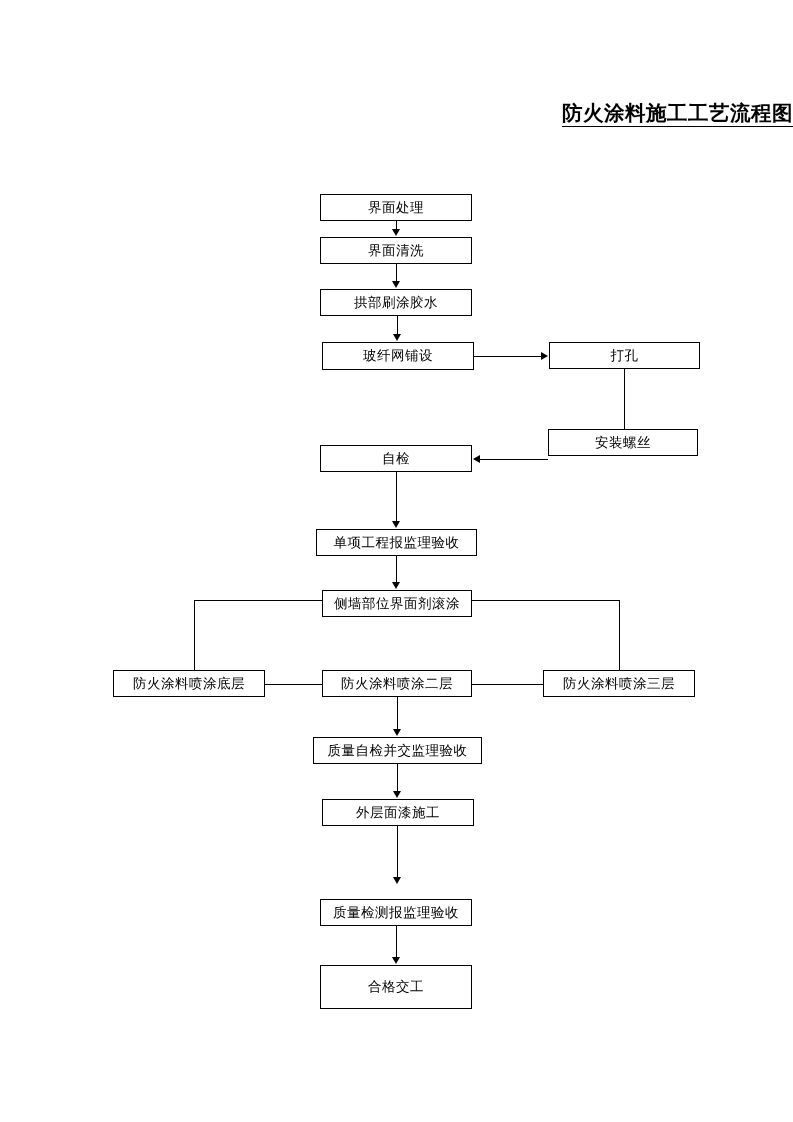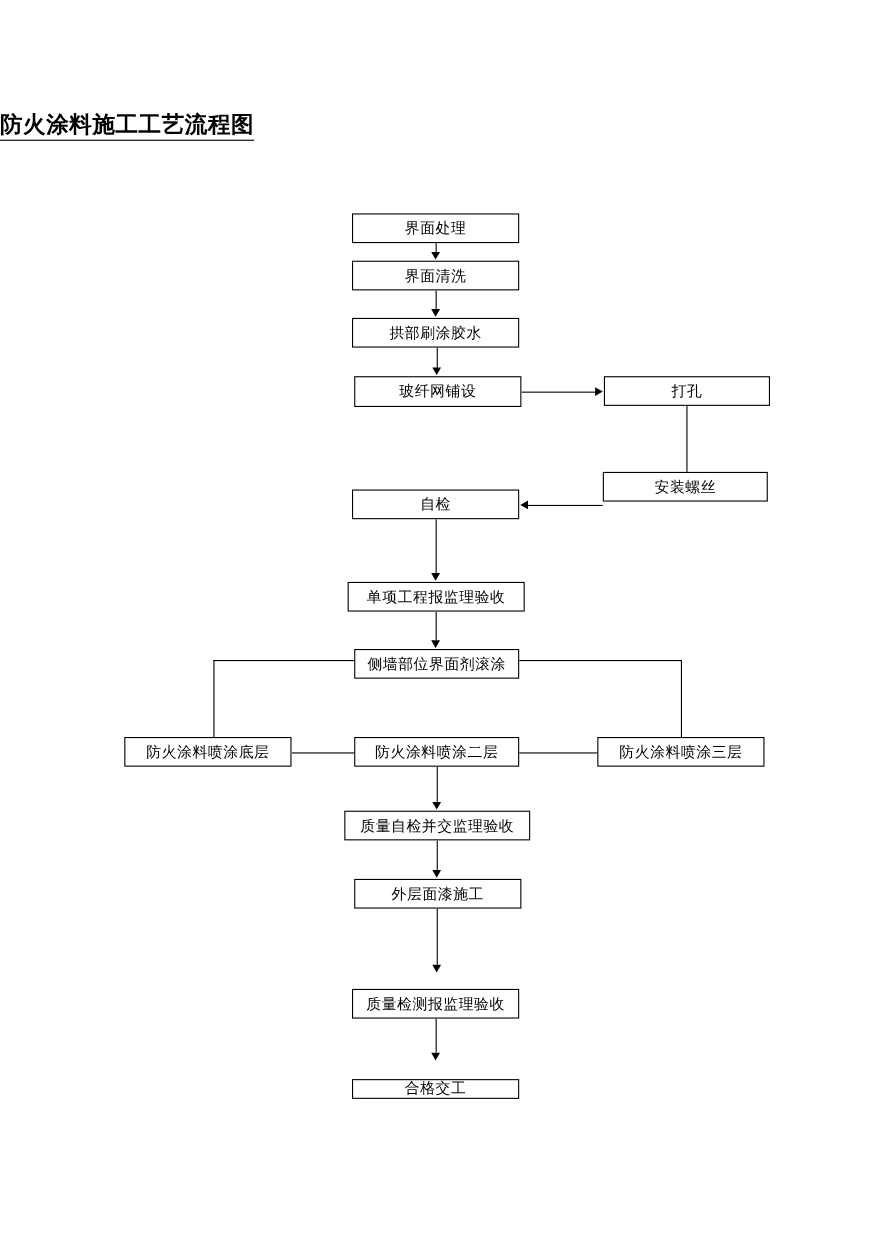--- a/index.html
+++ b/index.html
@@ -15,21 +15,21 @@
     width: 793px;
     height: 1122px;
     background: #ffffff;
     overflow: hidden;
   }
   #flow-title {
     position: absolute;
     left: 0;
     top: 99px;
     width: 793px;
-    text-align: left;
+    text-align: right;
     font-size: 20.5px;
     font-weight: bold;
     letter-spacing: 0.5px;
     color: #000000;
   }
   #flow-title span.t {
     border-bottom: 1.5px solid #000000;
     padding-bottom: 2px;
   }
   .node {
@@ -143,21 +143,21 @@
   </div>
 
   <div class="node" style="left:322px;top:799px;width:152px;height:27px;">
     <span>外层面漆施工</span>
   </div>
 
   <div class="node" style="left:320px;top:899px;width:152px;height:27px;">
     <span>质量检测报监理验收</span>
   </div>
 
-  <div class="node" style="left:320px;top:965px;width:152px;height:18px;margin-top:16px;">
+  <div class="node" style="left:320px;top:965px;width:152px;height:44px;">
     <span>合格交工</span>
   </div>
 
   <div class="vline" style="left:395.5px;top:209px;height:21px;"></div>
   <div class="arrow-down" style="left:391.5px;top:229px;"></div>
 
   <div class="vline" style="left:395.5px;top:264px;height:18px;"></div>
   <div class="arrow-down" style="left:391.5px;top:281px;"></div>
 
   <div class="vline" style="left:396.5px;top:316px;height:19px;"></div>

